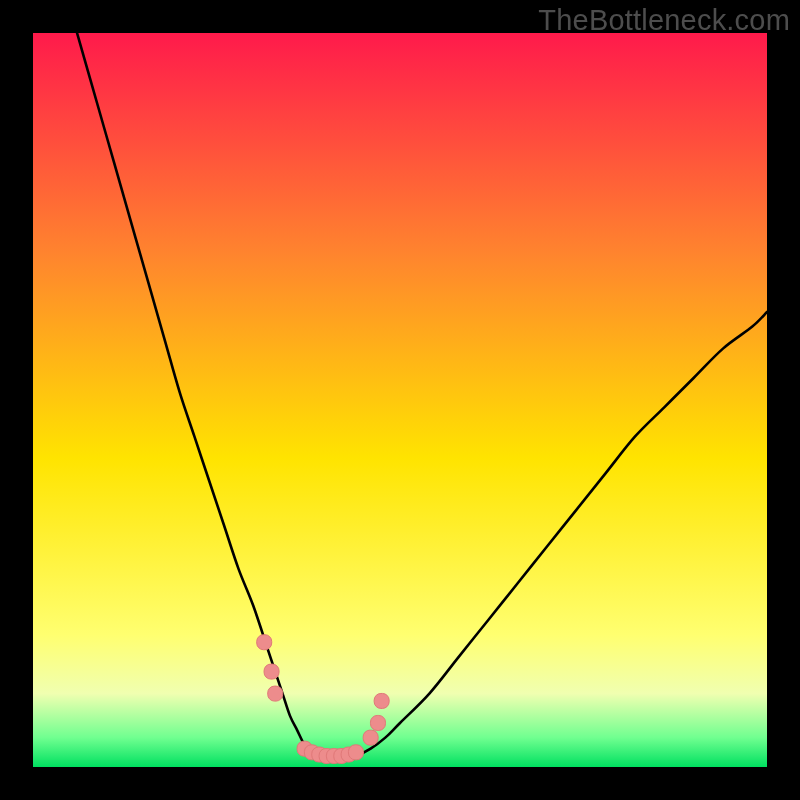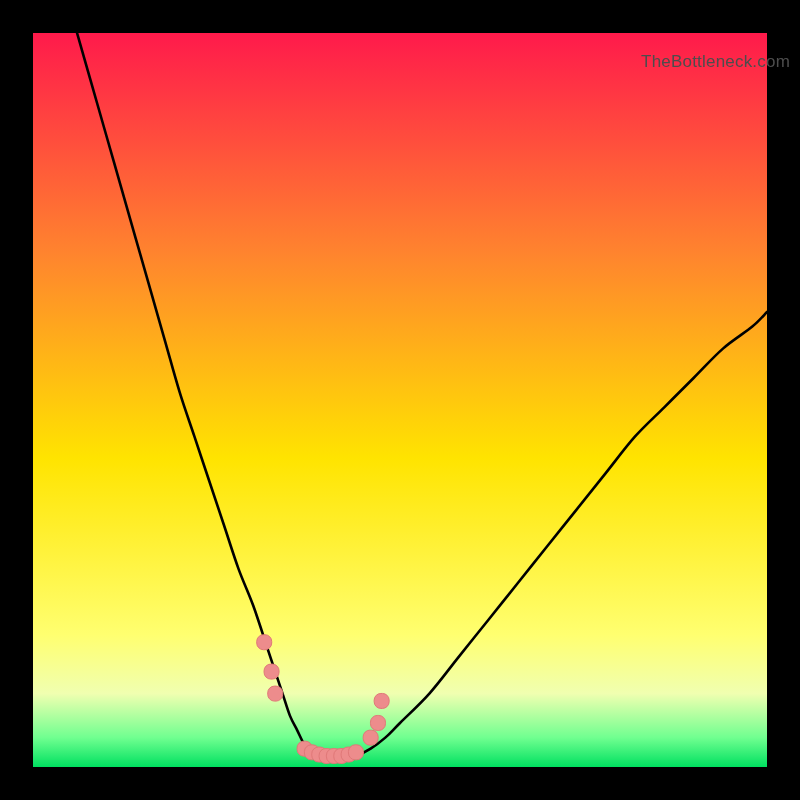--- a/index.html
+++ b/index.html
@@ -30,24 +30,23 @@
   .plot svg {
     display: block;
     width: 734px;
     height: 734px;
   }
   .watermark {
     position: absolute;
     top: 4px;
     right: 10px;
     color: #4d4d4d;
-    font-size: 17px;
+    font-size: 29px;
     font-weight: 500;
     letter-spacing: 0.2px;
-    margin-top: 48px;
   }
 </style>
 </head>
 <body>
 
 <div class="frame">
   <div class="plot">
     <svg viewBox="0 0 734 734">
       <defs>
         <linearGradient id="bg" x1="0" y1="0" x2="0" y2="1">

